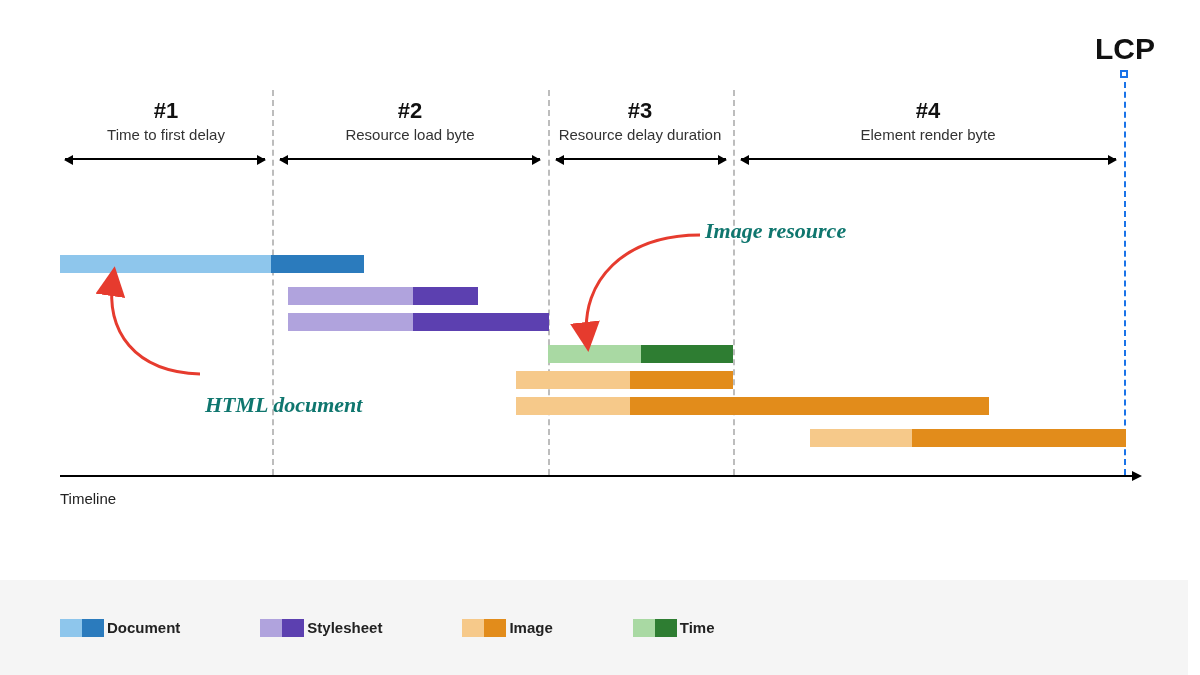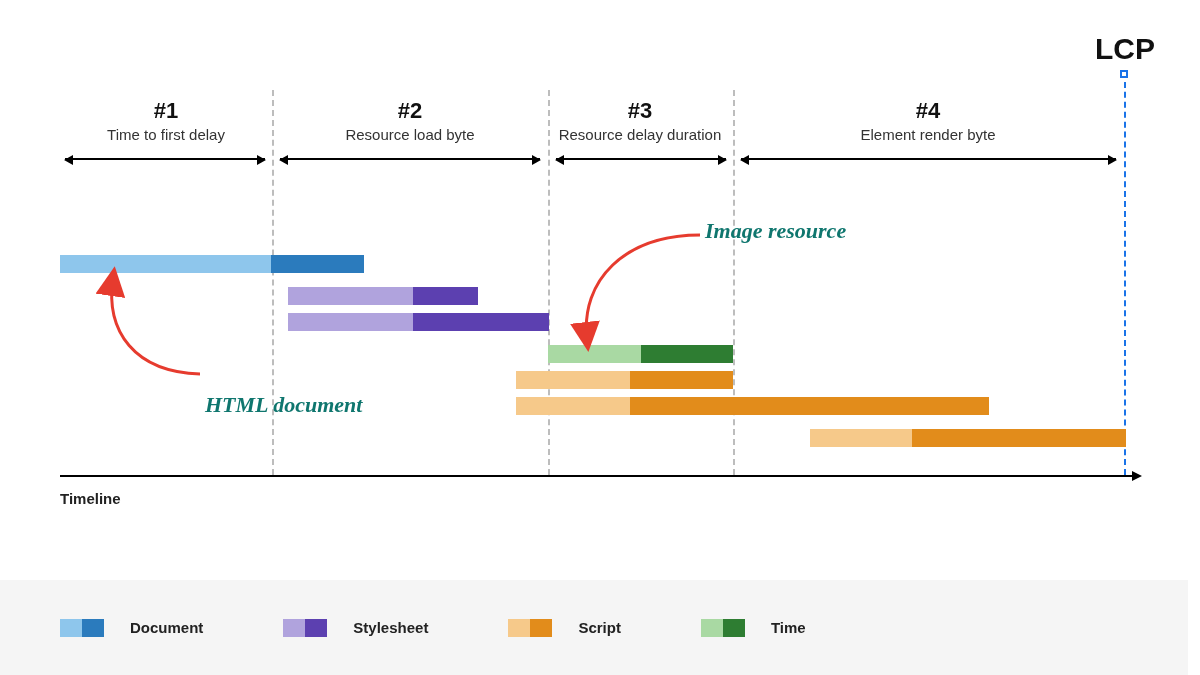--- a/index.html
+++ b/index.html
@@ -5,21 +5,21 @@
   * { box-sizing: border-box; margin: 0; padding: 0; }
   html, body { width: 1200px; height: 675px; font-family: Arial, Helvetica, sans-serif; background: #fff; }
   .stage { position: relative; width: 1188px; height: 675px; }
 
   
   .axis { position: absolute; left: 60px; right: 48px; top: 475px; height: 0; border-top: 2px solid #000; }
   .axis::after {
     content: ""; position: absolute; right: -2px; top: -6px;
     border-left: 10px solid #000; border-top: 5px solid transparent; border-bottom: 5px solid transparent;
   }
-  .axis-label { position: absolute; left: 60px; top: 490px; font-size: 15px; color: #222; font-weight: bold; }
+  .axis-label { position: absolute; left: 60px; top: 490px; font-size: 15px; color: #222; }
 
   
   .vline { position: absolute; top: 90px; bottom: 200px; border-left: 2px dashed #bdbdbd; }
 
   
   .lcp-line { position: absolute; top: 72px; bottom: 200px; border-left: 2px dashed #1a73e8; }
   .lcp-mark { position: absolute; width: 8px; height: 8px; border: 2px solid #1a73e8; background: #fff; transform: translateX(-4px); }
   .lcp-label { position: absolute; font-size: 30px; font-weight: 700; color: #111; }
 
   
@@ -41,21 +41,21 @@
   .doc .wait { background: #8ec6ec; } .doc .load { background: #2b7bbd; }
   .css .wait { background: #b0a3dd; } .css .load { background: #5c40b0; }
   .js  .wait { background: #f6c98a; } .js  .load { background: #e28c1b; }
   .img .wait { background: #a9d9a3; } .img .load { background: #2e7d32; }
 
   
   .ann { position: absolute; color: #0f766e; font-size: 22px; font-style: italic; font-family: "Comic Sans MS", "Segoe Script", cursive; font-weight: 600; white-space: nowrap; }
 
   
   .legend { position: absolute; left: 0; right: 0; bottom: 0; height: 95px; background: #f5f5f5; display: flex; align-items: center; gap: 80px; padding-left: 60px; font-size: 15px; font-weight: 600; color: #222; }
-  .lg { display: flex; align-items: center; gap: 26px; }
+  .lg { display: flex; align-items: center; gap: 3px; }
   .swatch { display: flex; width: 44px; height: 18px; }
   .swatch span { flex: 1; }
 
   
   .arrow-svg { position: absolute; overflow: visible; pointer-events: none; }
 </style>
 </head>
 <body>
 
 <div class="stage">
@@ -149,21 +149,21 @@
           <span style="background:#b0a3dd"></span>
           <span style="background:#5c40b0"></span>
         </span>
       <span>Stylesheet</span>
     </div>
     <div class="lg">
       <span class="swatch">
           <span style="background:#f6c98a"></span>
           <span style="background:#e28c1b"></span>
         </span>
-      <span>Script</span>
+      <span>Image</span>
     </div>
     <div class="lg">
       <span class="swatch">
           <span style="background:#a9d9a3"></span>
           <span style="background:#2e7d32"></span>
         </span>
       <span>Time</span>
     </div>
   </div>
 

